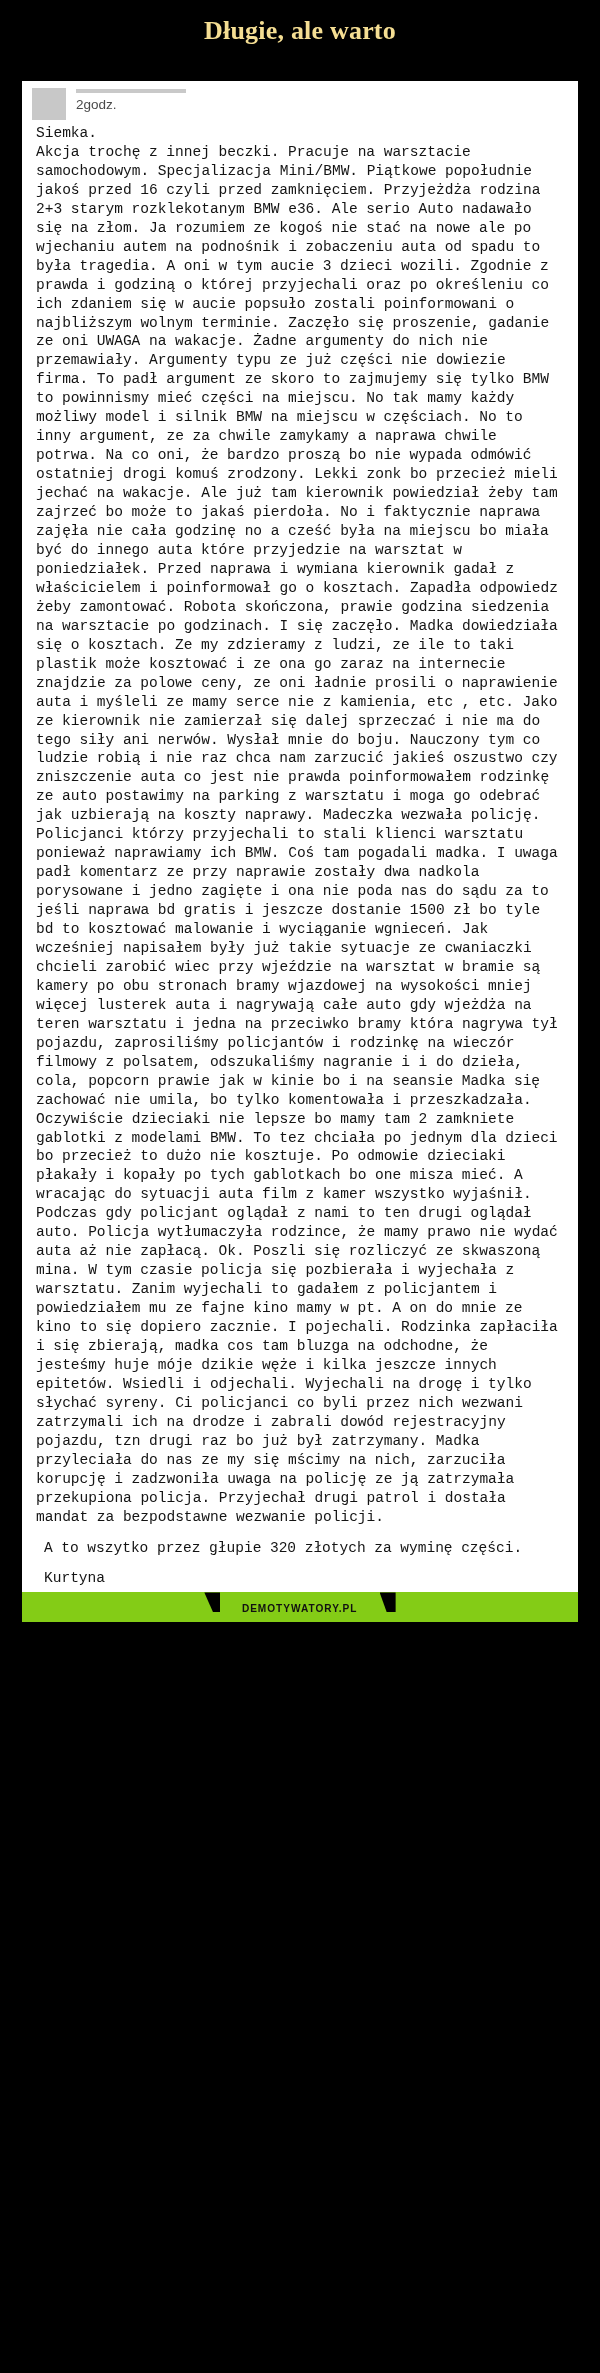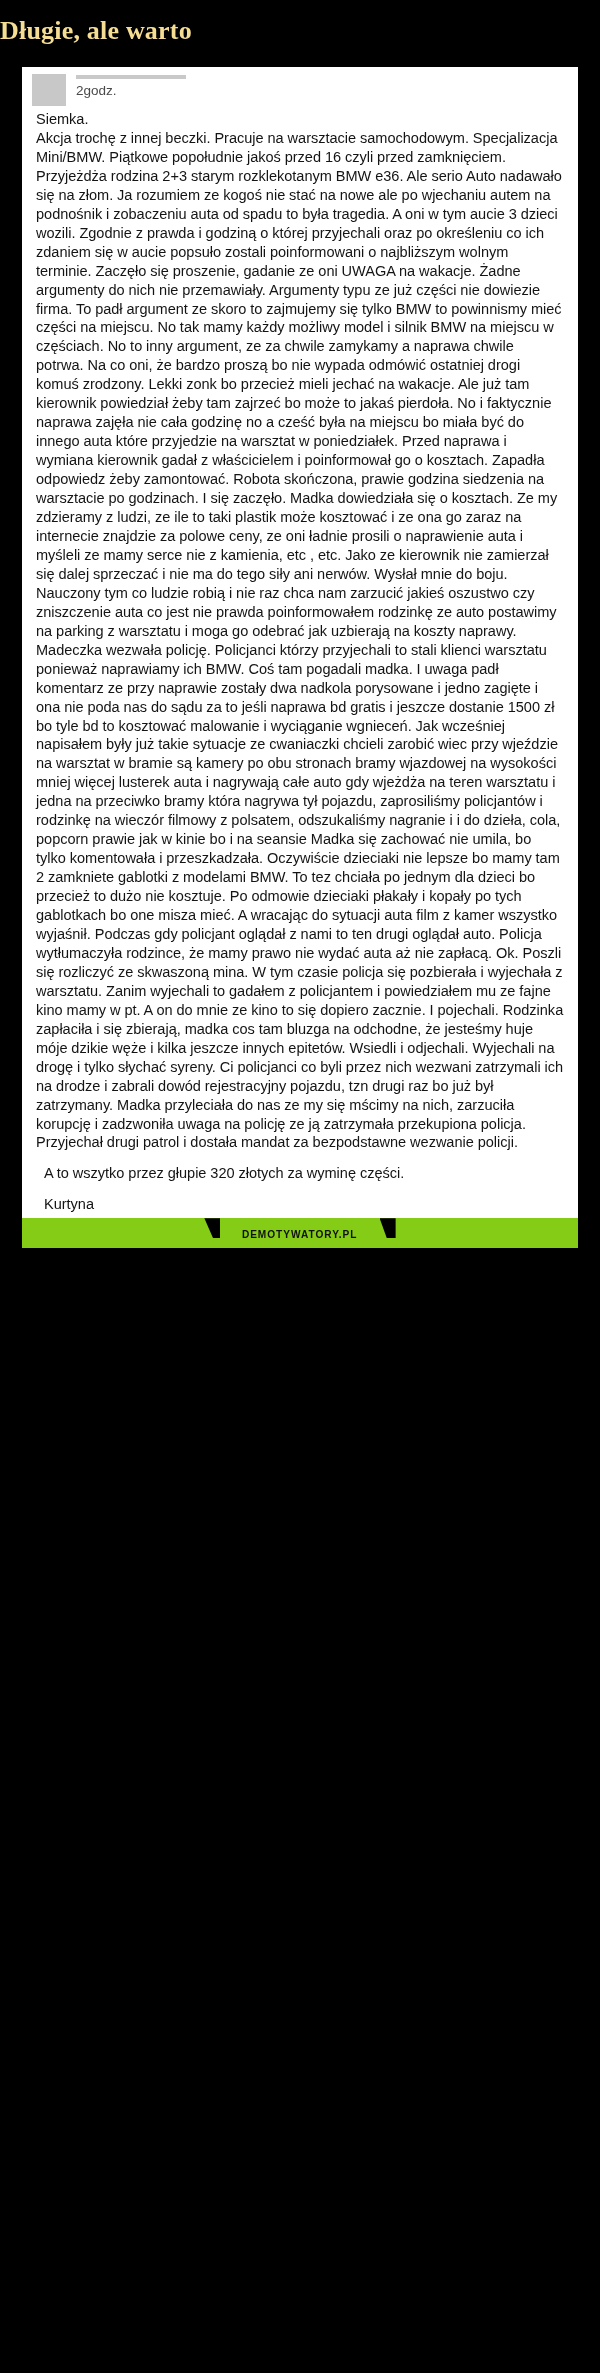--- a/index.html
+++ b/index.html
@@ -19,29 +19,30 @@
     height: 2373px;
     background: #000000;
     position: relative;
     box-sizing: border-box;
   }
   .title {
     color: #f5de93;
     font-family: "Liberation Serif", serif;
     font-size: 26px;
     font-weight: 700;
+    text-align: center;
     letter-spacing: 0.2px;
     padding-top: 17px;
     line-height: 1.1;
     -webkit-font-smoothing: antialiased;
   }
   .card {
     position: absolute;
     left: 22px;
-    top: 67px;
+    top: 81px;
     width: 556px;
     background: #ffffff;
     box-sizing: border-box;
     padding: 0 0 0 0;
   }
   .post-header {
     display: flex;
     align-items: flex-start;
     padding: 7px 0 0 10px;
     height: 40px;
@@ -74,21 +75,21 @@
     font-family: "Liberation Sans", sans-serif;
   }
   .body {
     padding: 3px 14px 4px 14px;
   }
   .body p {
     margin: 0 0 0 0;
     color: #141414;
     font-size: 14.55px;
     line-height: 18.95px;
-    font-family: Liberation Sans, sans-serif;
+    font-family: Liberation Mono, monospace;
     text-align: left;
     word-spacing: -0.1px;
     letter-spacing: -0.02px;
   }
   .body p.gap {
     margin-top: 12px;
     margin-left: 8px;
   }
   .footer {
     position: relative;

